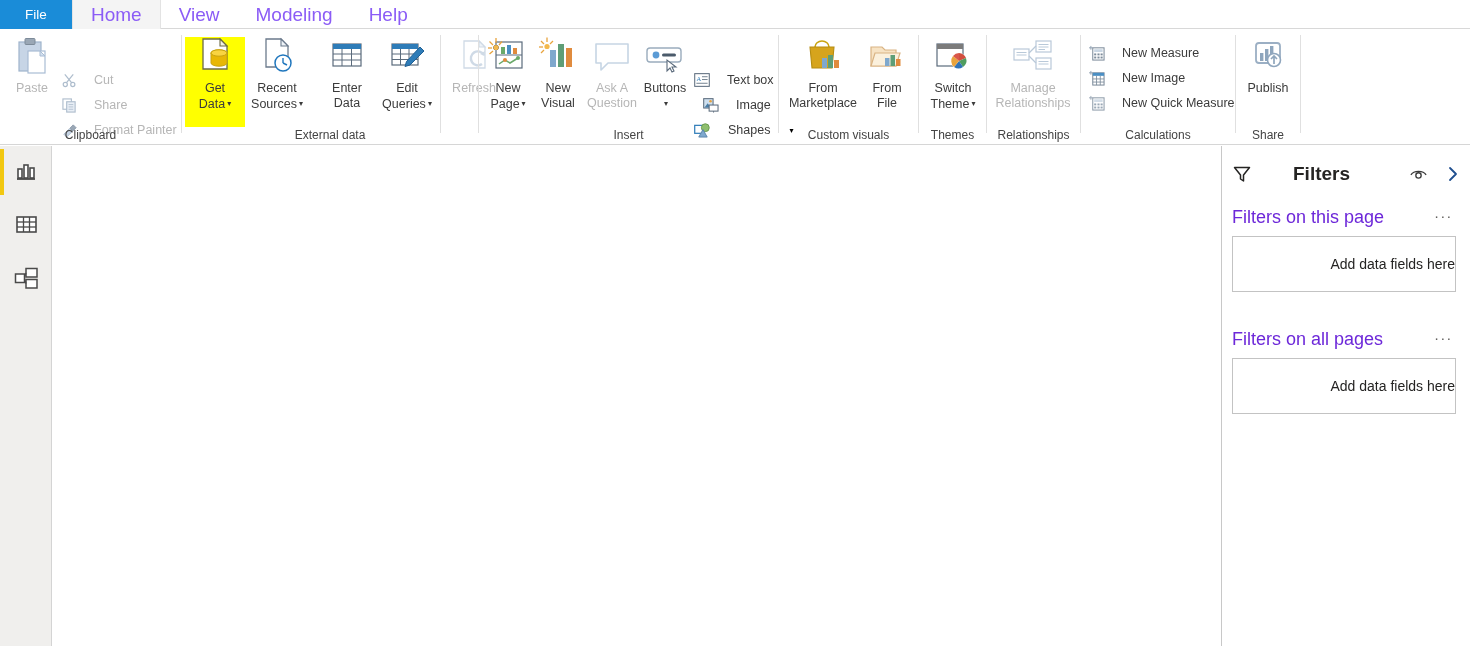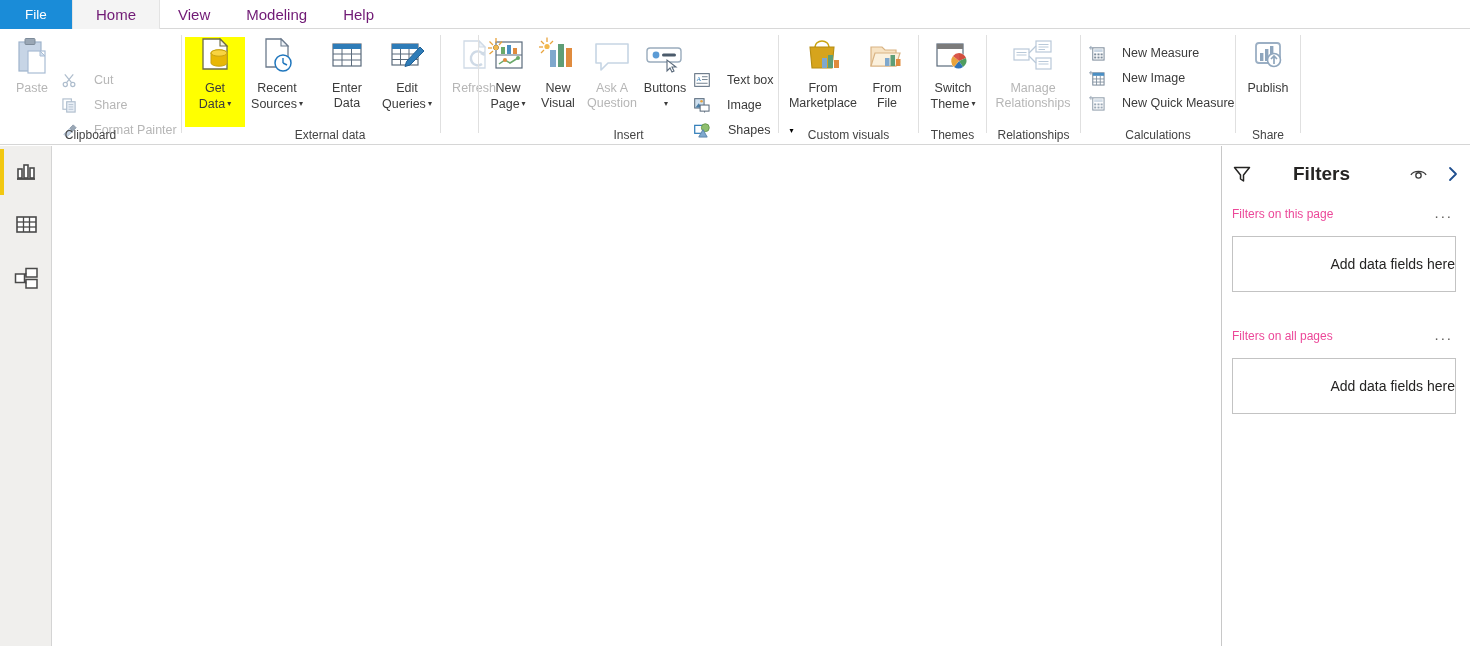--- a/index.html
+++ b/index.html
@@ -13,21 +13,21 @@
 
   
   .tabbar {
     position: absolute; left: 0; top: 0; width: 1470px; height: 29px;
     background: #ffffff;
     border-bottom: 1px solid #d8d8d8;
     display: flex; align-items: stretch;
   }
   .tab {
     display: flex; align-items: center; justify-content: center;
-    font-size: 15px; color: #701a75;
+    font-size: 19px; color: #8b5cf6;
     padding: 0 18px; height: 29px; cursor: default;
     position: relative;
   }
   .tab.file {
     background: #1a8cd8; color: #ffffff; min-width: 72px;
     font-size: 13.5px;
   }
   .tab.home {
     background: #f4f4f4; min-width: 88px;
     border-left: 1px solid #e3e3e3; border-right: 1px solid #e3e3e3;
@@ -112,21 +112,21 @@
   }
   .filters-head {
     position: absolute; left: 10px; top: 14px; right: 10px; height: 28px;
     display: flex; align-items: center; gap: 32px;
   }
   .filters-title {
     font-size: 19px; color: #252423; font-weight: bold; margin-left: 9px;
   }
   .fh-actions { margin-left: auto; display: flex; align-items: center; gap: 18px; }
   .fsec-label {
-    position: absolute; left: 10px; font-size: 12px; color: #ec4899;
+    position: absolute; left: 10px; font-size: 18px; color: #6d28d9;
   }
   .fsec-dots {
     position: absolute; right: 17px; font-size: 15px; color: #605e5c;
     letter-spacing: 2px; cursor: default;
   }
   .fdrop {
     position: absolute; left: 10px; width: 224px; height: 56px;
     border: 1px solid #c3c3c3; background: #ffffff;
     display: flex; align-items: center; justify-content: flex-end;
     font-size: 14px; color: #252423;
@@ -367,21 +367,21 @@
             <rect x="0.7" y="0.7" width="15.6" height="13.6" fill="#ffffff" stroke="#5b6b7c" stroke-width="1.1"></rect>
             <text x="2.5" y="8.5" font-family="Liberation Serif, serif" font-size="7" fill="#2e7cb8">A</text>
             <line x1="8.5" y1="4" x2="14.5" y2="4" stroke="#5b6b7c" stroke-width="0.9"></line>
             <line x1="8.5" y1="7" x2="14.5" y2="7" stroke="#5b6b7c" stroke-width="0.9"></line>
             <line x1="2.5" y1="11" x2="14.5" y2="11" stroke="#5b6b7c" stroke-width="0.9"></line>
           </svg>
         </span>
         <span class="t">Text box</span>
       </div>
 
-      <div class="smbtn" style="left:215px; top:65px;">
+      <div class="smbtn" style="left:224px; top:65px;">
         <span>
           <svg width="16" height="15" viewBox="0 0 17 16">
             <rect x="0.7" y="0.7" width="10" height="10" fill="#cfe0ef" stroke="#5b6b7c" stroke-width="1.1"></rect>
             <path d="M1.5 10 L5 5.5 L8 10 Z" fill="#4a7fa8"></path>
             <circle cx="8" cy="3.5" r="1.4" fill="#e8a33d"></circle>
             <rect x="6.5" y="7.5" width="9.5" height="6.5" fill="#ffffff" stroke="#5b6b7c" stroke-width="1.1"></rect>
             <line x1="11.2" y1="14" x2="11.2" y2="15.5" stroke="#5b6b7c" stroke-width="1.1"></line>
           </svg>
         </span>
         <span class="t">Image</span>

